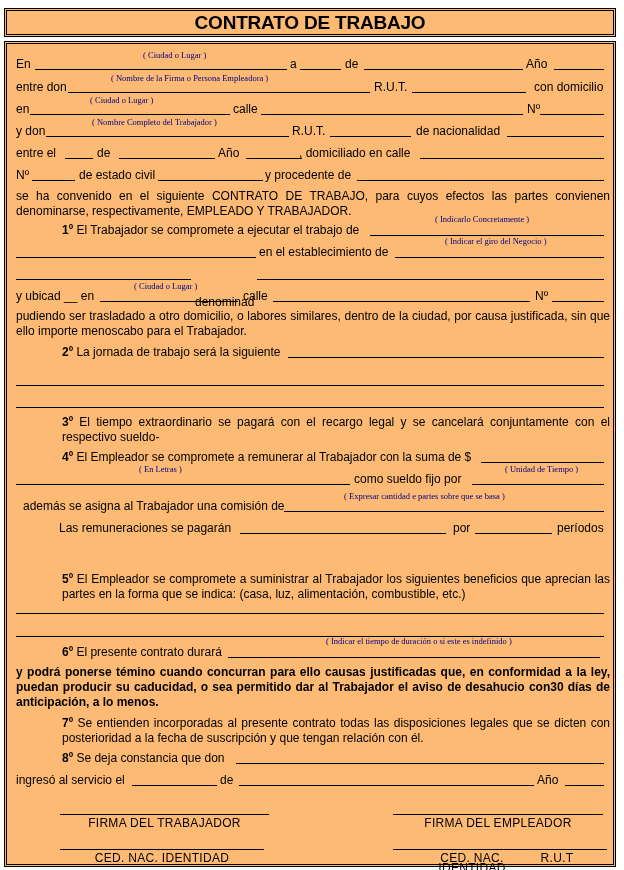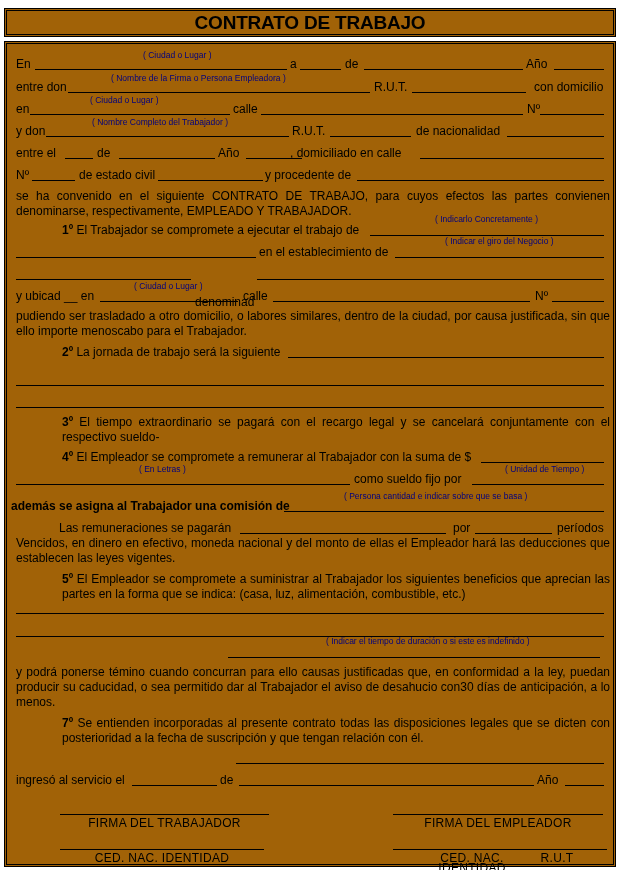--- a/index.html
+++ b/index.html
@@ -2,31 +2,31 @@
 <html><head>
 <meta charset="utf-8">
 <style>
   html, body { margin: 0; padding: 0; }
   body {
     width: 624px; height: 870px; background: #ffffff; position: relative; overflow: hidden;
     font-family: "Liberation Sans", sans-serif; color: #000;
   }
   .box {
     position: absolute; left: 4px; width: 612px;
-    border: 3px double #000; background: #a16207; box-sizing: border-box;
+    border: 3px double #000; background: #fdba74; box-sizing: border-box;
   }
   #title-box { top: 8px; height: 29px; }
   #title-box .title {
     text-align: center; font-weight: bold; font-size: 19px; line-height: 23px;
     letter-spacing: -0.2px;
   }
   #main-box { top: 41px; height: 826px; }
   .abs { position: absolute; white-space: nowrap; }
   .t { font-size: 12px; line-height: 14px; color: #000; }
-  .hint { font-size: 8.5px; line-height: 10px; color: #000080; }
+  .hint { font-size: 8.5px; line-height: 10px; color: #000080; font-family: Liberation Serif, serif; }
   .ln { position: absolute; height: 0; border-top: 1px solid #000; }
   .para { position: absolute; left: 9px; width: 594px; font-size: 12px; line-height: 15px; text-align: justify; }
   .indent { padding-left: 46px; }
   b { font-weight: bold; }
   .sig { font-size: 12px; line-height: 10px; text-align: center; position: absolute; letter-spacing: 0.3px; }
 </style>
 </head>
 <body>
 
 <div class="box" id="title-box">
@@ -67,21 +67,21 @@
   <div class="ln" style="left:323px;top:92px;width:81px;"></div>
   <span class="abs t" style="left:409px;top:80px;">de nacionalidad</span>
   <div class="ln" style="left:500px;top:92px;width:97px;"></div>
 
   <span class="abs t" style="left:9px;top:102px;">entre el</span>
   <div class="ln" style="left:58px;top:114px;width:28px;"></div>
   <span class="abs t" style="left:90px;top:102px;">de</span>
   <div class="ln" style="left:112px;top:114px;width:96px;"></div>
   <span class="abs t" style="left:211px;top:102px;">Año</span>
   <div class="ln" style="left:239px;top:114px;width:56px;"></div>
-  <span class="abs t" style="left:283px;top:102px;text-align:right;">, domiciliado en calle</span>
+  <span class="abs t" style="left:292px;top:102px;text-align:right;">, domiciliado en calle</span>
   <div class="ln" style="left:413px;top:114px;width:184px;"></div>
 
   <span class="abs t" style="left:9px;top:124px;">Nº</span>
   <div class="ln" style="left:25px;top:136px;width:43px;"></div>
   <span class="abs t" style="left:72px;top:124px;">de estado civil</span>
   <div class="ln" style="left:151px;top:136px;width:105px;"></div>
   <span class="abs t" style="left:258px;top:124px;">y procedente de</span>
   <div class="ln" style="left:350px;top:136px;width:247px;"></div>
 
   <div class="para" style="top:145px;">se ha convenido en el siguiente CONTRATO DE TRABAJO, para cuyos efectos las partes convienen denominarse, respectivamente, EMPLEADO Y TRABAJADOR.</div>
@@ -112,40 +112,41 @@
 
   <div class="para indent" style="top:371px;width:548px;"><b>3º</b> <span>El tiempo extraordinario se pagará con el recargo legal y se cancelará conjuntamente con el respectivo sueldo-</span></div>
 
   <span class="abs t" style="left:55px;top:406px;"><b>4º</b> <span>El Empleador se compromete a remunerar al Trabajador con la suma de $</span></span>
   <div class="ln" style="left:474px;top:418px;width:123px;"></div>
   <span class="abs hint" style="left:132px;top:420px;">( En Letras )</span>
   <span class="abs hint" style="left:498px;top:420px;">( Unidad de Tiempo )</span>
   <div class="ln" style="left:9px;top:440px;width:334px;"></div>
   <span class="abs t" style="left:347px;top:428px;">como sueldo fijo por</span>
   <div class="ln" style="left:465px;top:440px;width:132px;"></div>
-  <span class="abs hint" style="left:337px;top:447px;">( Persona cantidad e indicar sobre que se basa )</span>
-  <span class="abs t" style="left:4px;top:455px;font-weight:bold;">además se asigna al Trabajador una comisión de</span>
+  <span class="abs hint" style="left:337px;top:447px;">( Expresar cantidad e partes sobre que se basa )</span>
+  <span class="abs t" style="left:16px;top:455px;">además se asigna al Trabajador una comisión de</span>
   <div class="ln" style="left:277px;top:467px;width:320px;"></div>
   <span class="abs t" style="left:52px;top:477px;">Las remuneraciones se pagarán</span>
   <div class="ln" style="left:233px;top:489px;width:206px;"></div>
   <span class="abs t" style="left:446px;top:477px;">por</span>
   <div class="ln" style="left:468px;top:489px;width:77px;"></div>
   <span class="abs t" style="left:550px;top:477px;">períodos</span>
-  <div class="para" style="top:492px;">Vencidos, en dinero en efectivo, moneda nacional y del monto de ellas el Empleador hará las deducciones que establecen las leyes vigentes.</div>
 
   <div class="para indent" style="top:528px;width:548px;"><b>5º</b> <span>El Empleador se compromete a suministrar al Trabajador los siguientes beneficios que aprecian las partes en la forma que se indica: (casa, luz, alimentación, combustible, etc.)</span></div>
   <div class="ln" style="left:9px;top:569px;width:588px;"></div>
   <div class="ln" style="left:9px;top:592px;width:588px;"></div>
 
   <span class="abs hint" style="left:283px;top:592px;margin-left:36px;">( Indicar el tiempo de duración o si este es indefinido )</span>
+  <span class="abs t" style="left:55px;top:601px;"><b>6º</b> <span>El presente contrato durará</span></span>
   <div class="ln" style="left:221px;top:613px;width:372px;"></div>
-  <div class="para" style="top:621px;">y podrá ponerse témino cuando concurran para ello causas justificadas que, en conformidad a la ley, puedan producir su caducidad, o sea permitido dar al Trabajador el aviso de desahucio con30 días de anticipación, a lo menos.</div>
+  <div class="para" style="top:621px;font-weight:bold;">y podrá ponerse témino cuando concurran para ello causas justificadas que, en conformidad a la ley, puedan producir su caducidad, o sea permitido dar al Trabajador el aviso de desahucio con30 días de anticipación, a lo menos.</div>
 
   <div class="para indent" style="top:672px;width:548px;"><b>7º</b> <span>Se entienden incorporadas al presente contrato todas las disposiciones legales que se dicten con posterioridad a la fecha de suscripción y que tengan relación con él.</span></div>
 
+  <span class="abs t" style="left:55px;top:707px;"><b>8º</b> <span>Se deja constancia que don</span></span>
   <div class="ln" style="left:229px;top:719px;width:368px;"></div>
   <span class="abs t" style="left:9px;top:729px;">ingresó al servicio el</span>
   <div class="ln" style="left:125px;top:741px;width:85px;"></div>
   <span class="abs t" style="left:213px;top:729px;">de</span>
   <div class="ln" style="left:232px;top:741px;width:295px;"></div>
   <span class="abs t" style="left:530px;top:729px;">Año</span>
   <div class="ln" style="left:558px;top:741px;width:39px;"></div>
 
   <div class="ln" style="left:53px;top:770px;width:209px;"></div>
   <div class="sig" style="left:53px;top:774px;width:209px;">FIRMA DEL TRABAJADOR</div>

